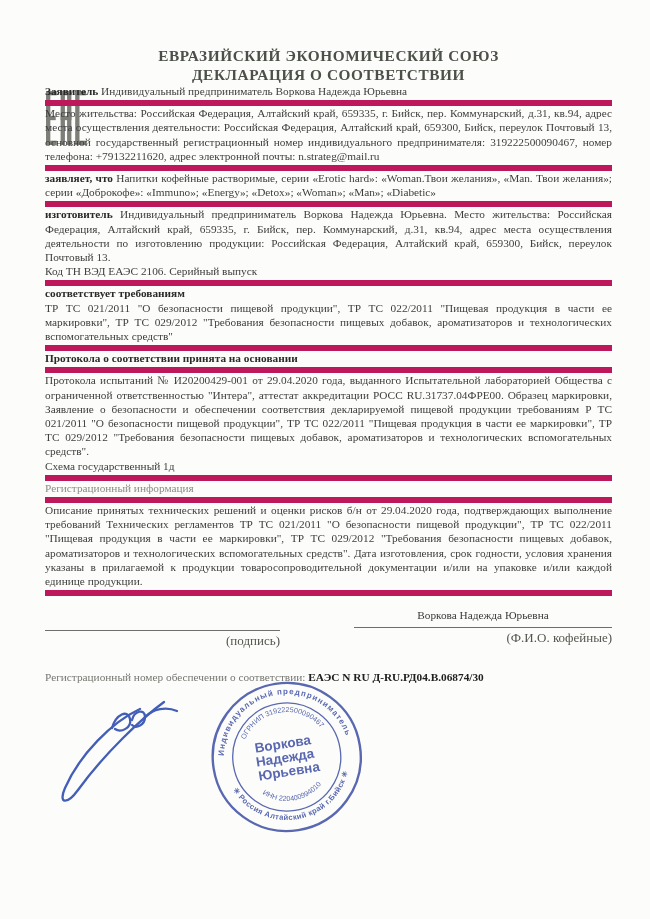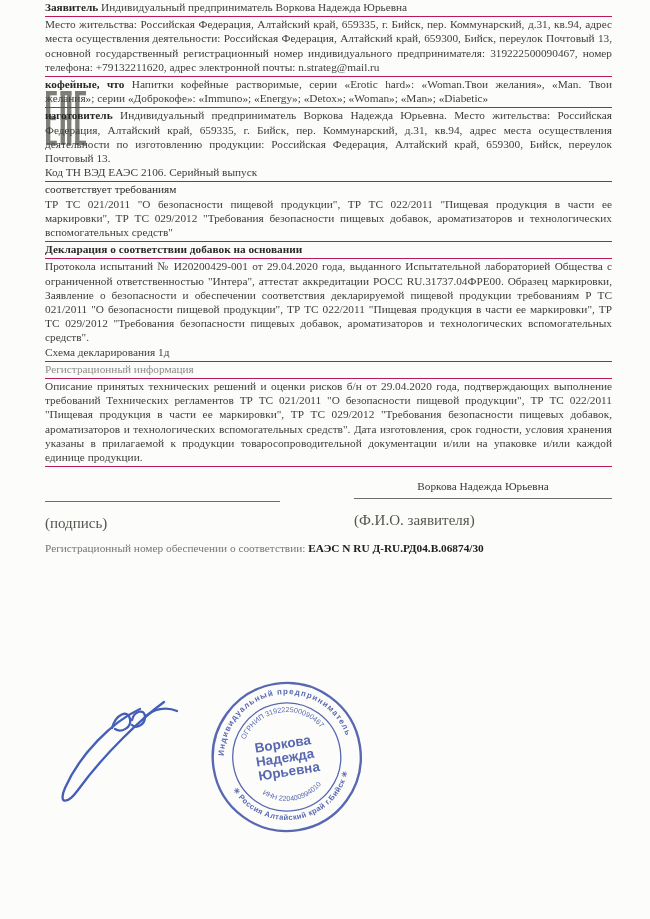--- a/index.html
+++ b/index.html
@@ -8,43 +8,43 @@
     background:#fcfcfa; overflow:hidden;
     font-family:"Liberation Serif", serif;
     font-size:11.3px; line-height:14.2px; color:#3e3e3e;
   }
   .content { position:absolute; left:45px; right:38px; top:0; }
   .content > div, .content > p { margin:0; }
 
   .titles { padding-top:46px; text-align:center; color:#4b5148;
             font-weight:bold; font-size:15.3px; line-height:19px; letter-spacing:.6px; }
 
-  .u { border-bottom:1px solid #be185d; padding-bottom:2px; }
+  .u { border-bottom:6px solid #be185d; padding-bottom:2px; }
 
   .jst { text-align:justify; }
   b.lead { color:#282828; }
   .bold-dark { font-weight:bold; color:#202020; }
 
   .sec-applicant   { margin-top:54px; }
   .sec-residence   { margin-top:3px; }
   .sec-inperson    { margin-top:2px; line-height:12px; color:#9a9a96; }
   .sec-declares    { margin-top:2px; }
   .sec-manufacturer{ margin-top:3px; }
   .sec-tnved       { }
-  .sec-complies-h  { margin-top:3px; font-weight:normal; color:#2a2a2a; }
+  .sec-complies-h  { margin-top:3px; font-weight:bold; color:#2a2a2a; }
   .sec-basis-h     { margin-top:3px; font-weight:bold; color:#2a2a2a; }
   .sec-basis       { margin-top:3px; }
   .sec-additional-h{ margin-top:2px; color:#8b8b87; }
   .sec-additional  { margin-top:3px; }
   .sec-validity    { margin-top:2px; color:#5d5d5d; }
 
   .sig-row { margin-top:6px; display:flex; height:74px; }
   .sig-left { width:235px; }
   .sig-left .sig-line { margin-top:34px; border-bottom:1px solid #6e6e6a; }
-  .sig-caption { margin-top:16px; text-align:left; font-size:15px; color:#55554f; line-height:10px; }
+  .sig-caption { margin-top:5px; text-align:right; font-size:13px; color:#55554f; line-height:10px; }
   .sig-right { margin-left:auto; width:258px; text-align:center; }
   .sig-right .sig-name { margin-top:12px; color:#3a3a3a; }
   .sig-right .sig-line { margin-top:4px; border-bottom:1px solid #6e6e6a; }
 
   .sec-regnum  { margin-top:4px;  color:#767672; }
   .sec-regdate { margin-top:12px; color:#4a4a46; }
 
   .eac-logo { position:absolute; left:46px; top:91px; opacity:.82; }
   .stamp-wrap { position:absolute; left:208px; top:678px; z-index:5;
                 transform:rotate(-9deg); opacity:.85; }
@@ -66,57 +66,61 @@
       <rect x="27" y="0" width="20" height="8"></rect>
       <rect x="27" y="46" width="20" height="8"></rect>
       <rect x="54" y="0" width="8" height="100"></rect>
       <rect x="54" y="0" width="20" height="8"></rect>
       <rect x="54" y="92" width="20" height="8"></rect>
     </g>
   </svg>
 
   <div class="content">
 
+    <div class="titles">
+      <div>ЕВРАЗИЙСКИЙ ЭКОНОМИЧЕСКИЙ СОЮЗ</div>
+      <div>ДЕКЛАРАЦИЯ О СООТВЕТСТВИИ</div>
+    </div>
 
     <p class="sec-applicant u"><b class="lead">Заявитель</b> <span>Индивидуальный предприниматель Воркова Надежда Юрьевна</span></p>
 
     <p class="sec-residence u jst">Место жительства: Российская Федерация, Алтайский край, 659335, г. Бийск, пер. Коммунарский, д.31, кв.94, адрес места осуществления деятельности: Российская Федерация, Алтайский край, 659300, Бийск, переулок Почтовый 13, основной государственный регистрационный номер индивидуального предпринимателя: 319222500090467, номер телефона: +79132211620, адрес электронной почты: n.strateg@mail.ru</p>
 
 
-    <p class="sec-declares u jst"><b class="lead">кофейные, что</b> <span>Напитки кофейные растворимые, серии «Erotic hard»: «Woman.Твои желания», «Man. Твои желания»; серии «Доброкофе»: «Immuno»; «Energy»; «Detox»; «Woman»; «Man»; «Diabetic»</span></p>
+    <p class="sec-declares u jst"><b class="lead">заявляет, что</b> <span>Напитки кофейные растворимые, серии «Erotic hard»: «Woman.Твои желания», «Man. Твои желания»; серии «Доброкофе»: «Immuno»; «Energy»; «Detox»; «Woman»; «Man»; «Diabetic»</span></p>
 
     <p class="sec-manufacturer jst"><b class="lead">изготовитель</b> <span>Индивидуальный предприниматель Воркова Надежда Юрьевна. Место жительства: Российская Федерация, Алтайский край, 659335, г. Бийск, пер. Коммунарский, д.31, кв.94, адрес места осуществления деятельности по изготовлению продукции: Российская Федерация, Алтайский край, 659300, Бийск, переулок Почтовый 13.</span></p>
 
 
     <p class="sec-tnved u">Код ТН ВЭД ЕАЭС 2106. Серийный выпуск</p>
 
     <p class="sec-complies-h">соответствует требованиям</p>
 
     <p class="u jst">ТР ТС 021/2011 "О безопасности пищевой продукции", ТР ТС 022/2011 "Пищевая продукция в части ее маркировки", ТР ТС 029/2012 "Требования безопасности пищевых добавок, ароматизаторов и технологических вспомогательных средств"</p>
 
-    <p class="sec-basis-h u">Декларация о соответствии добавок на основании</p>
+    <p class="sec-basis-h u">Протокола о соответствии принята на основании</p>
 
     <p class="sec-basis jst">Протокола испытаний № И20200429-001 от 29.04.2020 года, выданного Испытательной лабораторией Общества с ограниченной ответственностью "Интера", аттестат аккредитации РОСС RU.31737.04ФРЕ00. Образец маркировки, Заявление о безопасности и обеспечении соответствия декларируемой пищевой продукции требованиям Р ТС 021/2011 "О безопасности пищевой продукции", ТР ТС 022/2011 "Пищевая продукция в части ее маркировки", ТР ТС 029/2012 "Требования безопасности пищевых добавок, ароматизаторов и технологических вспомогательных средств".</p>
 
-    <p class="u">Схема декларирования 1д</p>
+    <p class="u">Схема государственный 1д</p>
 
     <p class="sec-additional-h u">Регистрационный информация</p>
 
     <p class="sec-additional u jst">Описание принятых технических решений и оценки рисков б/н от 29.04.2020 года, подтверждающих выполнение требований Технических регламентов ТР ТС 021/2011 "О безопасности пищевой продукции", ТР ТС 022/2011 "Пищевая продукция в части ее маркировки", ТР ТС 029/2012 "Требования безопасности пищевых добавок, ароматизаторов и технологических вспомогательных средств". Дата изготовления, срок годности, условия хранения указаны в прилагаемой к продукции товаросопроводительной документации и/или на упаковке и/или каждой единице продукции.</p>
 
 
     <div class="sig-row">
       <div class="sig-left">
         <div class="sig-line"></div>
         <div class="sig-caption">(подпись)</div>
       </div>
       <div class="sig-right">
         <div class="sig-name">Воркова Надежда Юрьевна</div>
         <div class="sig-line"></div>
-        <div class="sig-caption">(Ф.И.О. заявителя)</div>
+        <div class="sig-caption">(Ф.И.О. кофейные)</div>
       </div>
     </div>
 
     <p class="sec-regnum"><span>Регистрационный номер обеспечении о соответствии:</span> <span class="bold-dark">ЕАЭС N RU Д-RU.РД04.В.06874/30</span></p>
 
 
   </div>
 
   <div class="stamp-wrap">
     <svg width="158" height="158" viewBox="-79 -79 158 158" aria-hidden="true">

